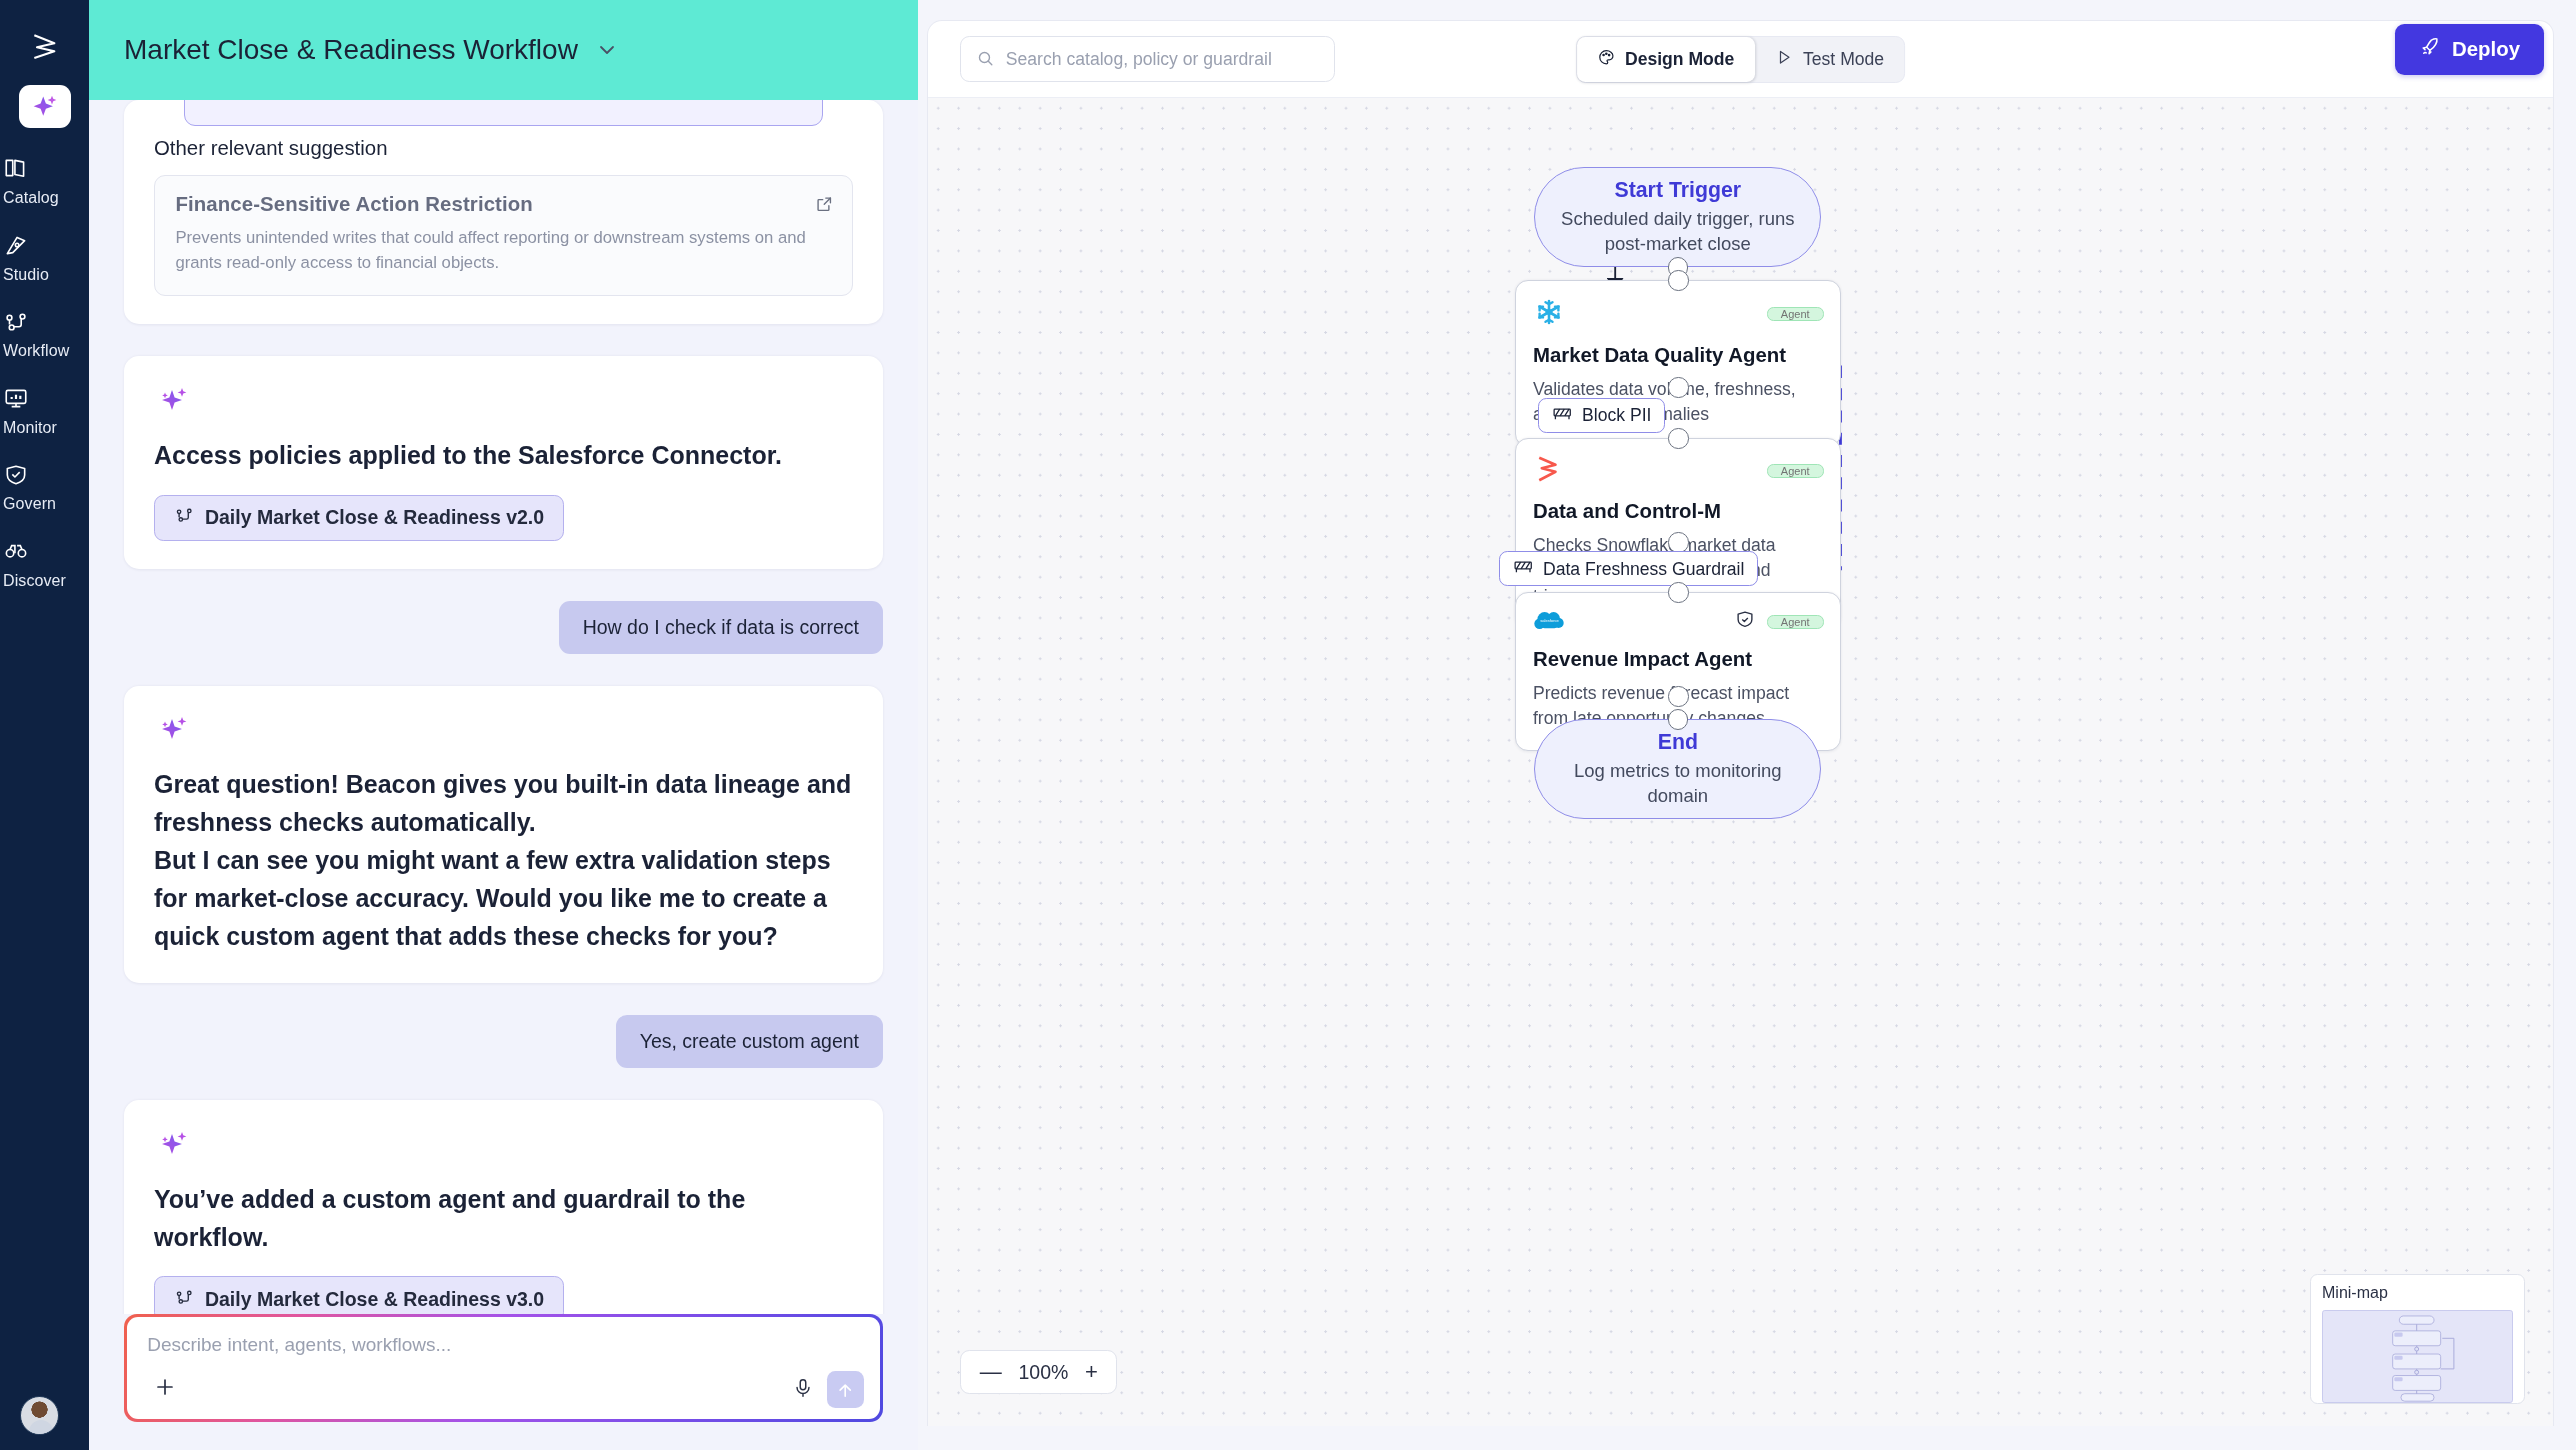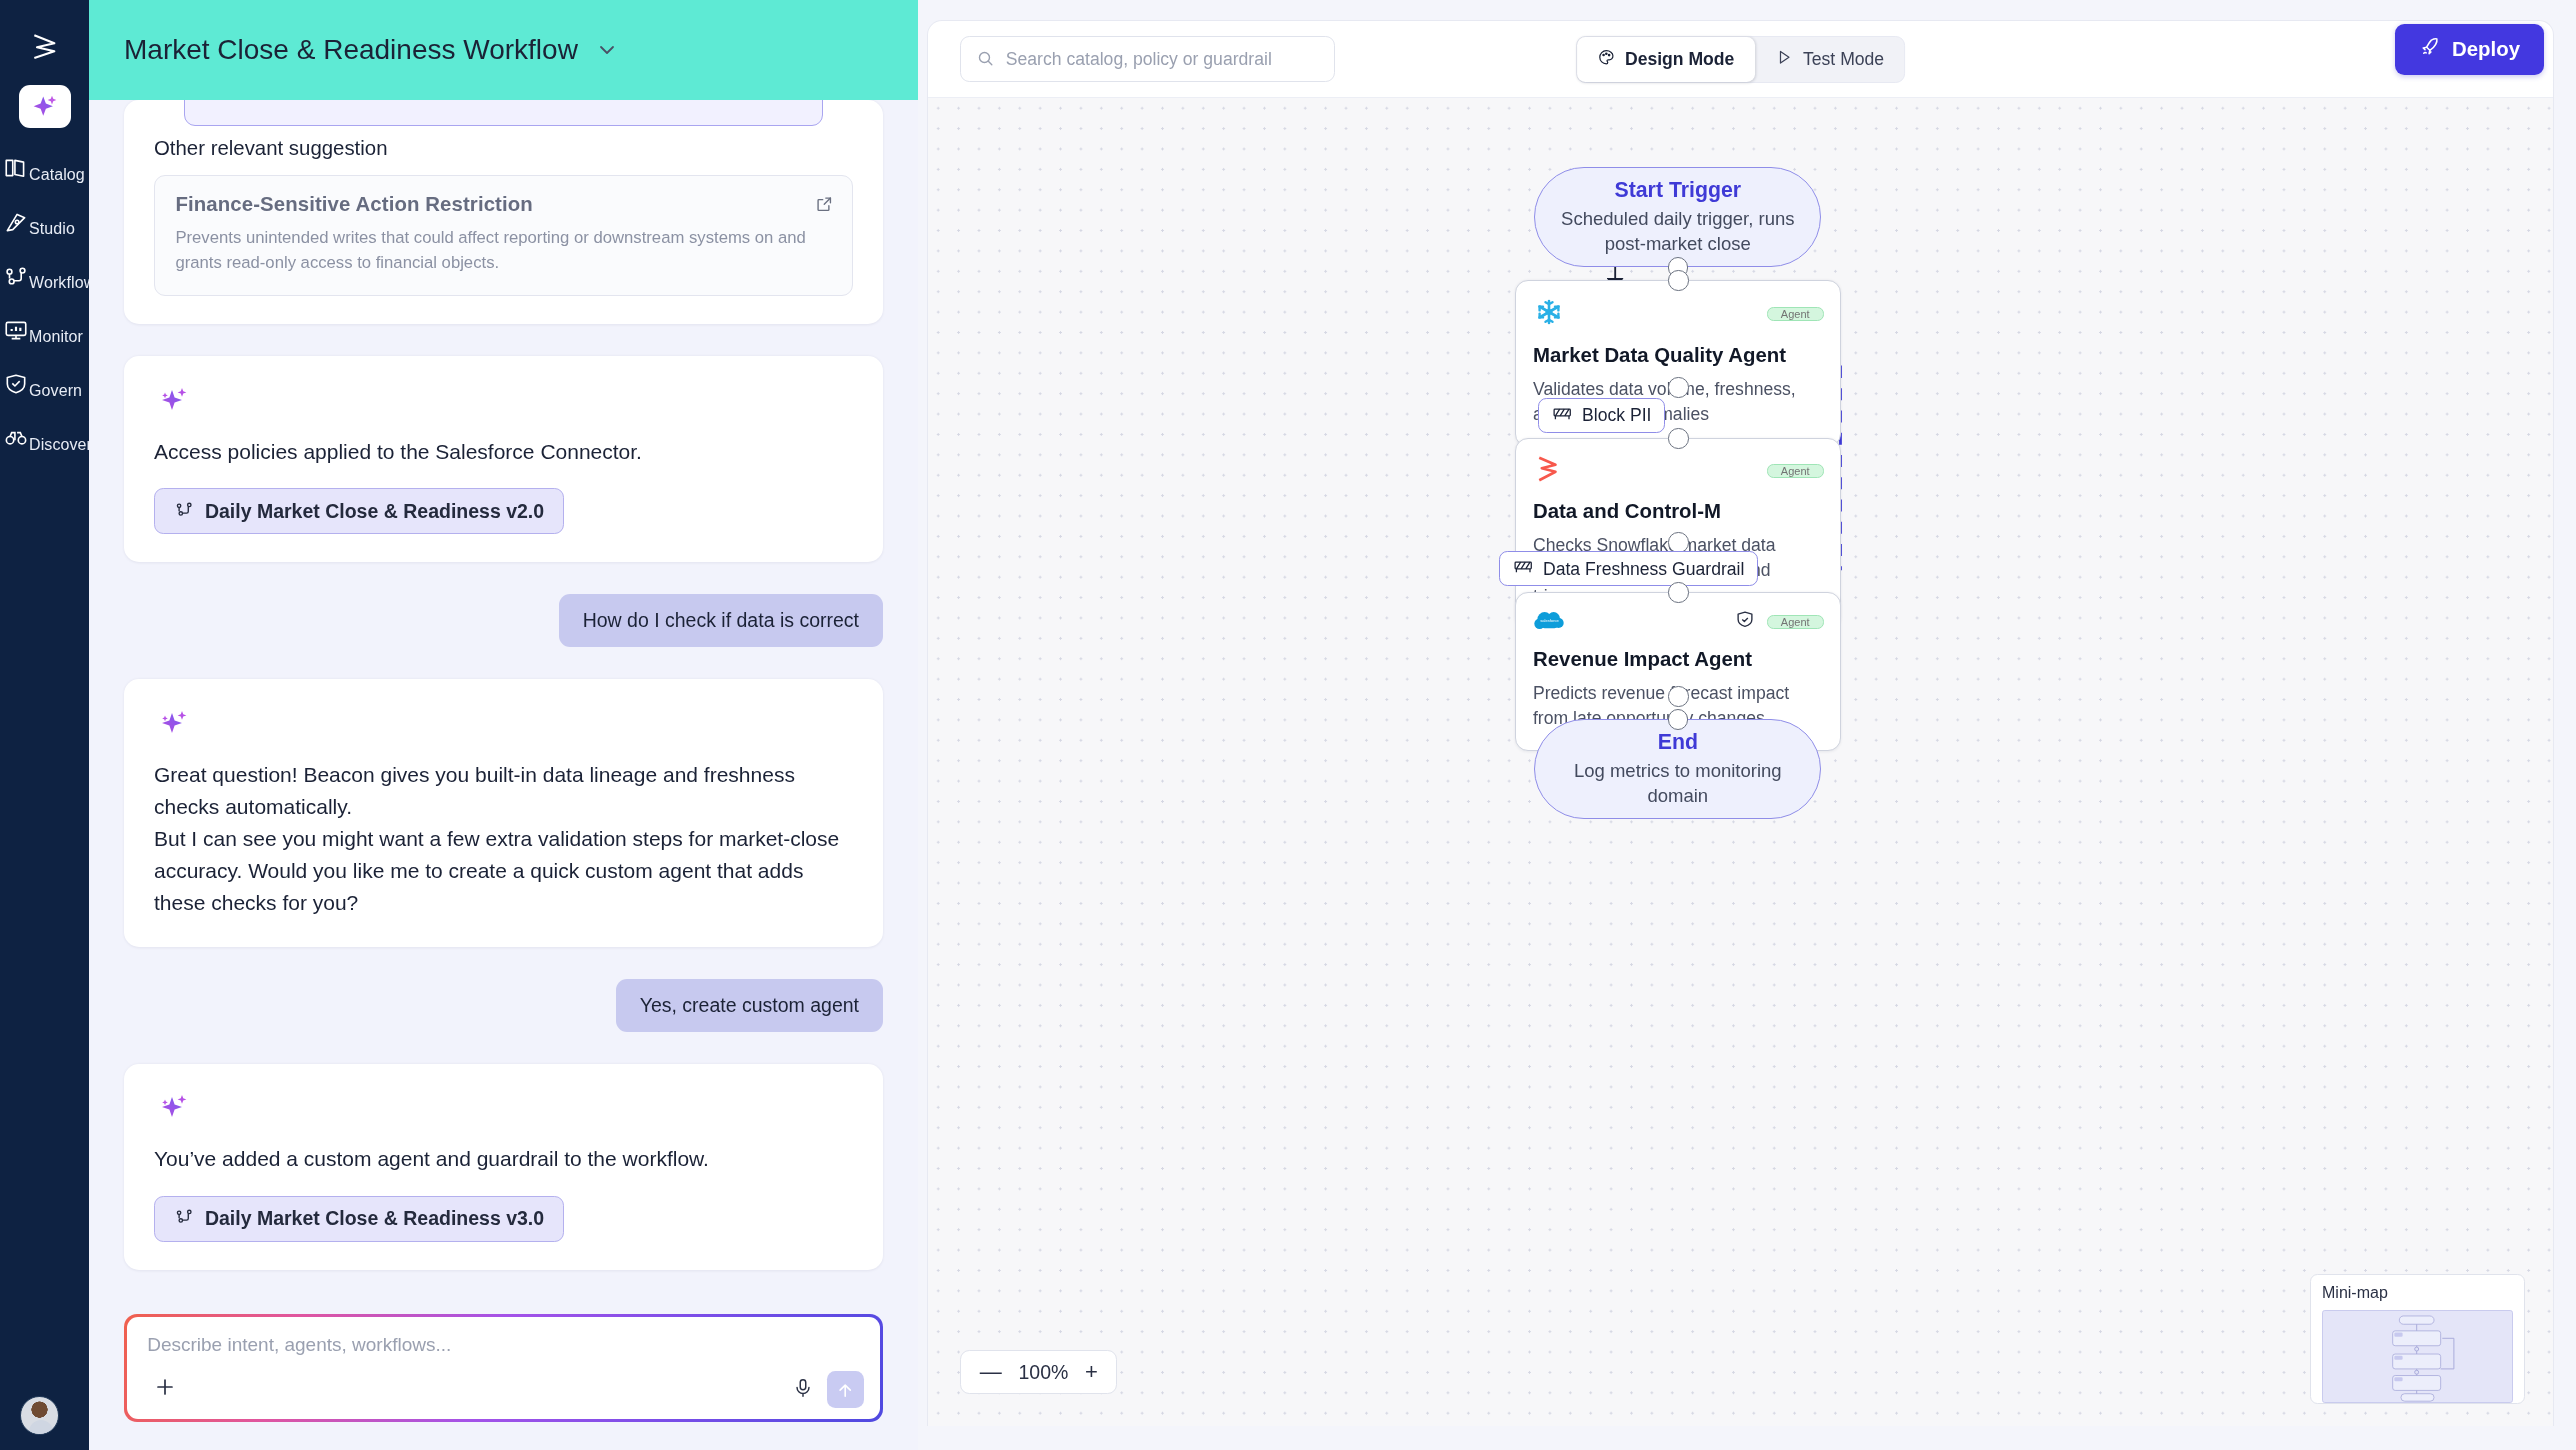--- a/index.html
+++ b/index.html
@@ -18,21 +18,21 @@
     display: flex; flex-direction: column; align-items: center;
     padding-top: 20.4px;
     flex: none; position: relative;
   }
   .rail-logo { width: 52px; height: 52px; display:flex; align-items:center; justify-content:center; margin-bottom: 13px; }
   .rail-spark {
     width: 52px; height: 43px; border-radius: 11px; background: #ffffff;
     display:flex; align-items:center; justify-content:center; margin-bottom: 24px;
   }
   .rail-item {
-    width: 83px; display: flex; flex-direction: row; align-items: flex-end;
+    width: 83px; display: flex; flex-direction: column; align-items: flex-start;
     margin-bottom: 22px; cursor: pointer;
   }
   .rail-item .ic { height: 32px; display:flex; align-items:center; justify-content:center; }
   .rail-item .lb { color: #e7ecf5; font-size: 16px; margin-top: 4.6px; letter-spacing: 0.1px; }
   .rail-avatar {
     position: absolute; left: 20.4px; bottom: 15px;
     width: 39px; height: 39px; border-radius: 50%;
     background: radial-gradient(circle at 50% 34%, #6f4b33 0 26%, #d9dde4 27% 100%);
     overflow: hidden; border: 0.9px solid #28405f;
   }
@@ -71,21 +71,21 @@
   .sug-box {
     border: 0.9px solid #e3e5ef; border-radius: 11px; background: #fafbfd;
     padding: 16.7px 20.4px 20.4px 20.4px; position: relative;
   }
   .sug-title { font-size: 20.4px; color: #666c80; font-weight: 700; letter-spacing:0.1px; }
   .sug-desc { font-size: 16.7px; color: #8b91a3; line-height: 1.5; margin-top: 9.3px; max-width: 631px;}
   .ext-ic { position: absolute; right: 18.5px; top: 18.5px; color:#6a7081; cursor:pointer; }
 
   .msg-gap { height: 32px; }
   .spark-av { width: 39px; height: 39px; display:flex; align-items:center; justify-content:center; margin-bottom: 16.7px;}
-  .bot-text { font-size: 21px; color: #1b2236; line-height: 1.52; }
+  .bot-text { font-size: 25px; color: #1b2236; line-height: 1.52; font-weight: bold; }
   .chip {
     display: inline-flex; align-items: center; gap: 11px;
     background: #e6e5fb; border: 0.9px solid #b4b0ee; border-radius: 9.3px;
     padding: 9.3px 18.5px; margin-top: 20.4px; font-size: 19.5px; color: #242a3d; font-weight: 700;
     cursor: pointer;
   }
   .user-row { display:flex; justify-content: flex-end; text-align: right; }
   .user-bubble {
     background: #c7c9ef; border-radius: 11px; padding: 15px 24px;
     font-size: 19.5px; color: #1b2236; max-width: 593px;

